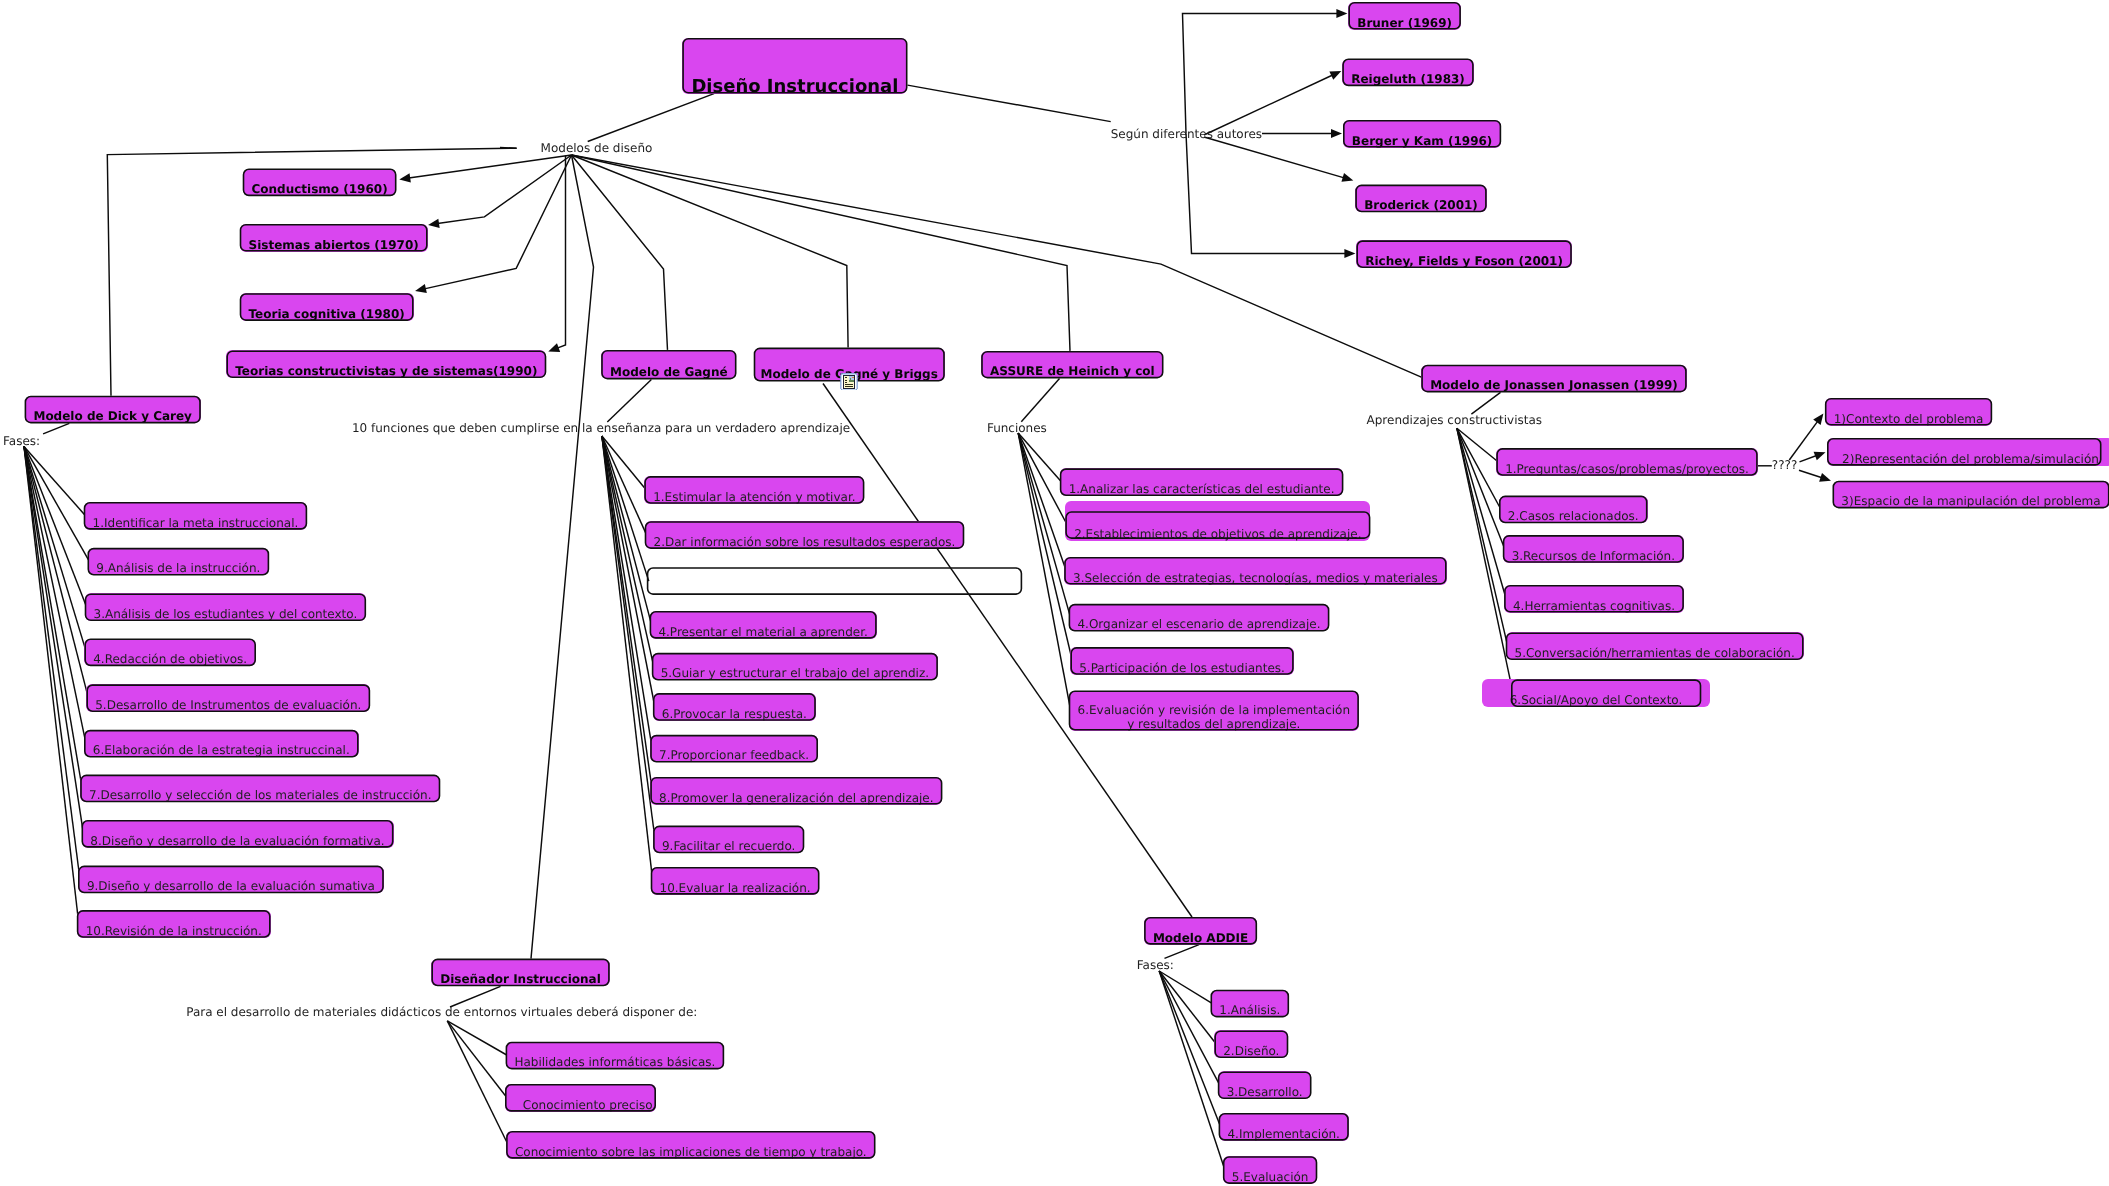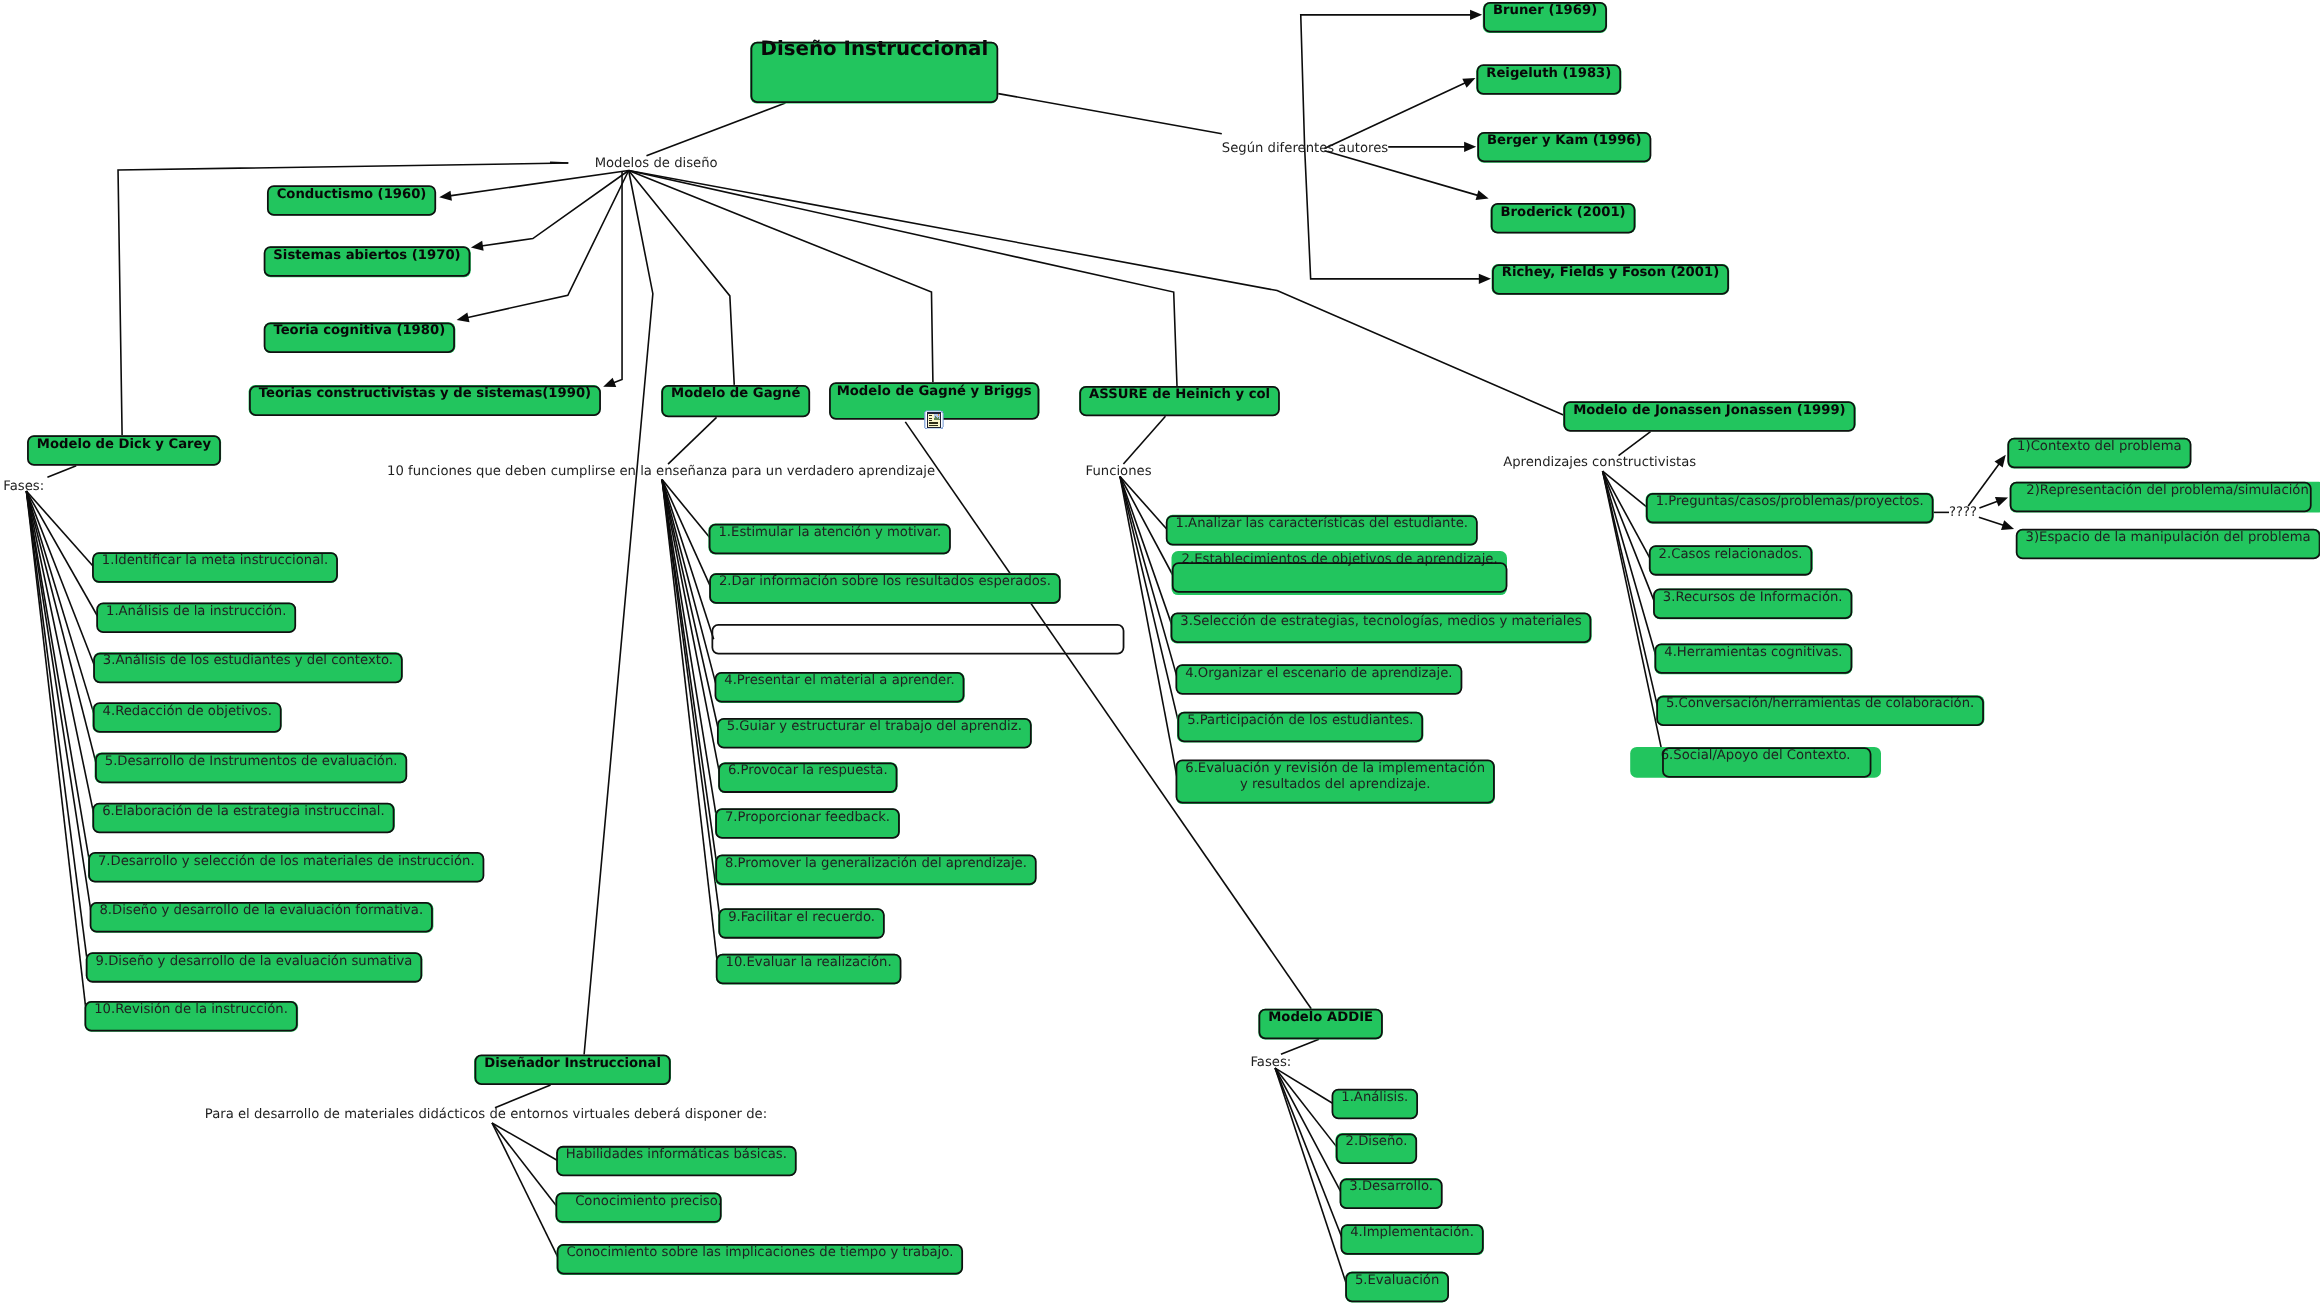--- a/index.html
+++ b/index.html
@@ -4,22 +4,22 @@
 <title>Diseño Instruccional</title>
 <style>
   html,body{margin:0;padding:0;background:#ffffff;}
   body{width:2109px;height:1186px;overflow:hidden;
        font-family:"DejaVu Sans",sans-serif;
        -webkit-font-smoothing:antialiased;-moz-osx-font-smoothing:grayscale;text-rendering:geometricPrecision;}
   #cmap{position:relative;width:2109px;height:1186px;background:#fff;
         opacity:0.999;}
   svg#links{position:absolute;left:0;top:0;width:2109px;height:1186px;pointer-events:none;}
   svg#outlines{position:absolute;left:0;top:0;width:2109px;height:1186px;pointer-events:none;z-index:3;}
-  .node{position:absolute;box-sizing:border-box;background:#22c55e;border:0;
-        border-radius:6px;color:#1f1f1f;display:flex;align-items:flex-start;justify-content:center;
+  .node{position:absolute;box-sizing:border-box;background:#d946ef;border:0;
+        border-radius:6px;color:#1f1f1f;display:flex;align-items:flex-end;justify-content:center;
         text-align:center;line-height:14px;white-space:pre;letter-spacing:0;}
   .node.bold{font-weight:bold;color:#080808;}
   .elabel{position:absolute;color:#1f1f1f;white-space:pre;line-height:14px;font-size:12px;
           transform:translateZ(0);}
   .ntext{display:block;opacity:0.999;}
   .attach{position:absolute;z-index:5;}
 </style>
 </head>
 <body>
 
@@ -194,21 +194,21 @@
     <div class="node bold" style="left: 1355.3px; top: 184.6px; width: 131.4px; height: 27.7px; font-size: 12px;"><span class="ntext">Broderick (2001)</span></div>
     <div class="node bold" style="left: 1356.4px; top: 240.3px; width: 215.4px; height: 27.7px; font-size: 12px;"><span class="ntext">Richey, Fields y Foson (2001)</span></div>
     <div class="node bold" style="left: 24.6px; top: 395.7px; width: 176.2px; height: 27.7px; font-size: 12px;"><span class="ntext">Modelo de Dick y Carey</span></div>
     <div class="node bold" style="left: 601.2px; top: 349.9px; width: 135.3px; height: 29.5px; font-size: 12px;"><span class="ntext">Modelo de Gagné</span></div>
     <div class="node bold" style="left: 753.7px; top: 347.6px; width: 191.1px; height: 33.9px; font-size: 12px;"><span class="ntext">Modelo de Gagné y Briggs</span></div>
     <div class="node bold" style="left: 981.2px; top: 350.9px; width: 182.3px; height: 27.5px; font-size: 12px;"><span class="ntext">ASSURE de Heinich y col</span></div>
     <div class="node bold" style="left: 1421.3px; top: 364.7px; width: 265.4px; height: 27.7px; font-size: 12px;"><span class="ntext">Modelo de Jonassen Jonassen (1999)</span></div>
     <div class="node bold" style="left: 431.4px; top: 958.6px; width: 178.3px; height: 27.7px; font-size: 12px;"><span class="ntext">Diseñador Instruccional</span></div>
     <div class="node bold" style="left: 1144.1px; top: 917px; width: 113px; height: 27.7px; font-size: 12px;"><span class="ntext">Modelo ADDIE</span></div>
     <div class="node" style="left: 83.7px; top: 502px; width: 223.5px; height: 27.7px; font-size: 12px;"><span class="ntext">1.Identificar la meta instruccional.</span></div>
-    <div class="node" style="left: 87.5px; top: 547.8px; width: 181.7px; height: 27.7px; font-size: 12px;"><span class="ntext">1.Análisis de la instrucción.</span></div>
+    <div class="node" style="left: 87.5px; top: 547.8px; width: 181.7px; height: 27.7px; font-size: 12px;"><span class="ntext">9.Análisis de la instrucción.</span></div>
     <div class="node" style="left: 84.7px; top: 593.4px; width: 281.4px; height: 27.7px; font-size: 12px;"><span class="ntext">3.Análisis de los estudiantes y del contexto.</span></div>
     <div class="node" style="left: 84.4px; top: 638.5px; width: 171.6px; height: 27.7px; font-size: 12px;"><span class="ntext">4.Redacción de objetivos.</span></div>
     <div class="node" style="left: 86.4px; top: 684.3px; width: 283.8px; height: 27.7px; font-size: 12px;"><span class="ntext">5.Desarrollo de Instrumentos de evaluación.</span></div>
     <div class="node" style="left: 84px; top: 729.8px; width: 274.6px; height: 27.7px; font-size: 12px;"><span class="ntext">6.Elaboración de la estrategia instruccinal.</span></div>
     <div class="node" style="left: 80.2px; top: 774.6px; width: 360.1px; height: 27.7px; font-size: 12px;"><span class="ntext">7.Desarrollo y selección de los materiales de instrucción.</span></div>
     <div class="node" style="left: 81.5px; top: 820px; width: 312px; height: 27.7px; font-size: 12px;"><span class="ntext">8.Diseño y desarrollo de la evaluación formativa.</span></div>
     <div class="node" style="left: 78px; top: 865.6px; width: 305.8px; height: 27.7px; font-size: 12px;"><span class="ntext">9.Diseño y desarrollo de la evaluación sumativa</span></div>
     <div class="node" style="left: 76.8px; top: 910.1px; width: 193.8px; height: 27.7px; font-size: 12px;"><span class="ntext">10.Revisión de la instrucción.</span></div>
     <div class="node" style="left: 644.3px; top: 476.1px; width: 220.1px; height: 27.7px; font-size: 12px;"><span class="ntext">1.Estimular la atención y motivar.</span></div>
     <div class="node" style="left: 644.7px; top: 521.2px; width: 319.6px; height: 27.7px; font-size: 12px;"><span class="ntext">2.Dar información sobre los resultados esperados.</span></div>

